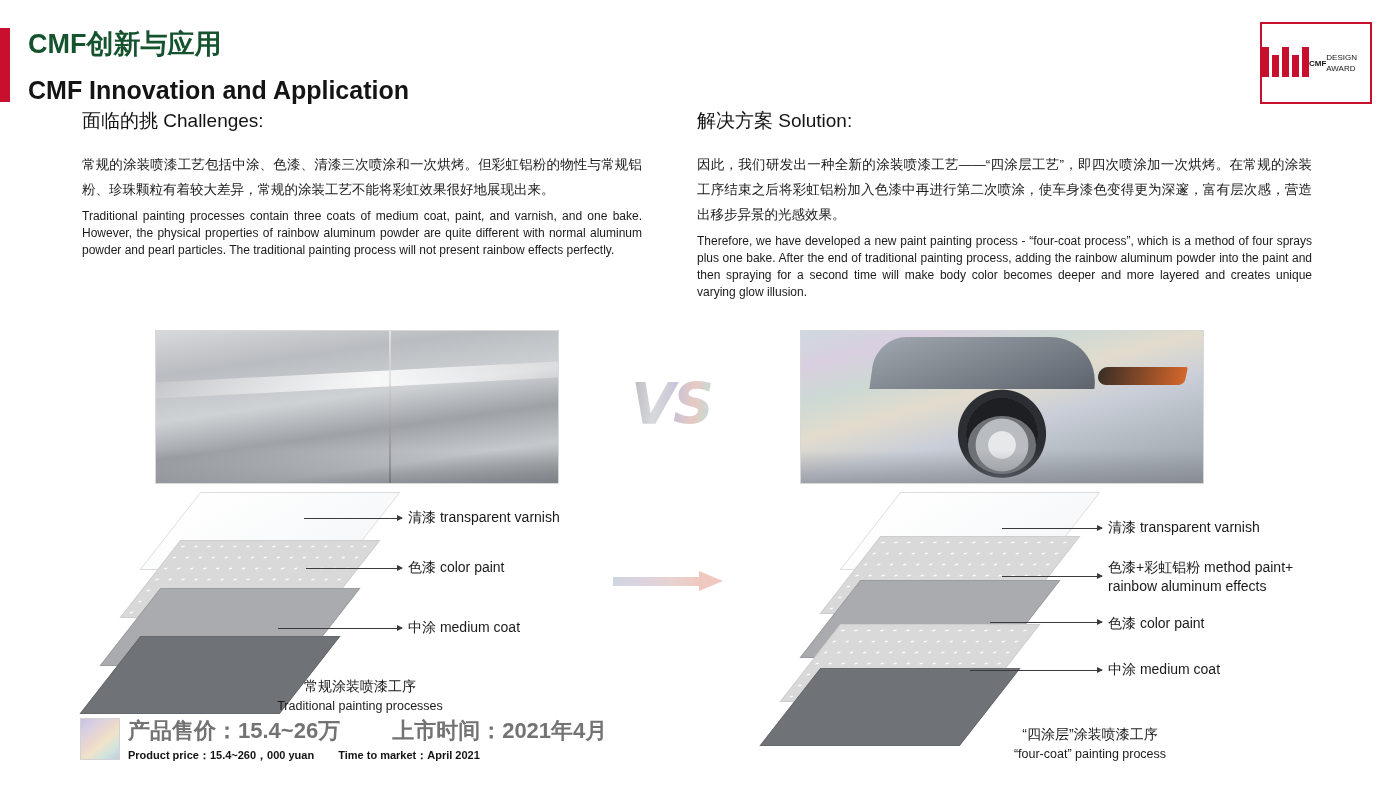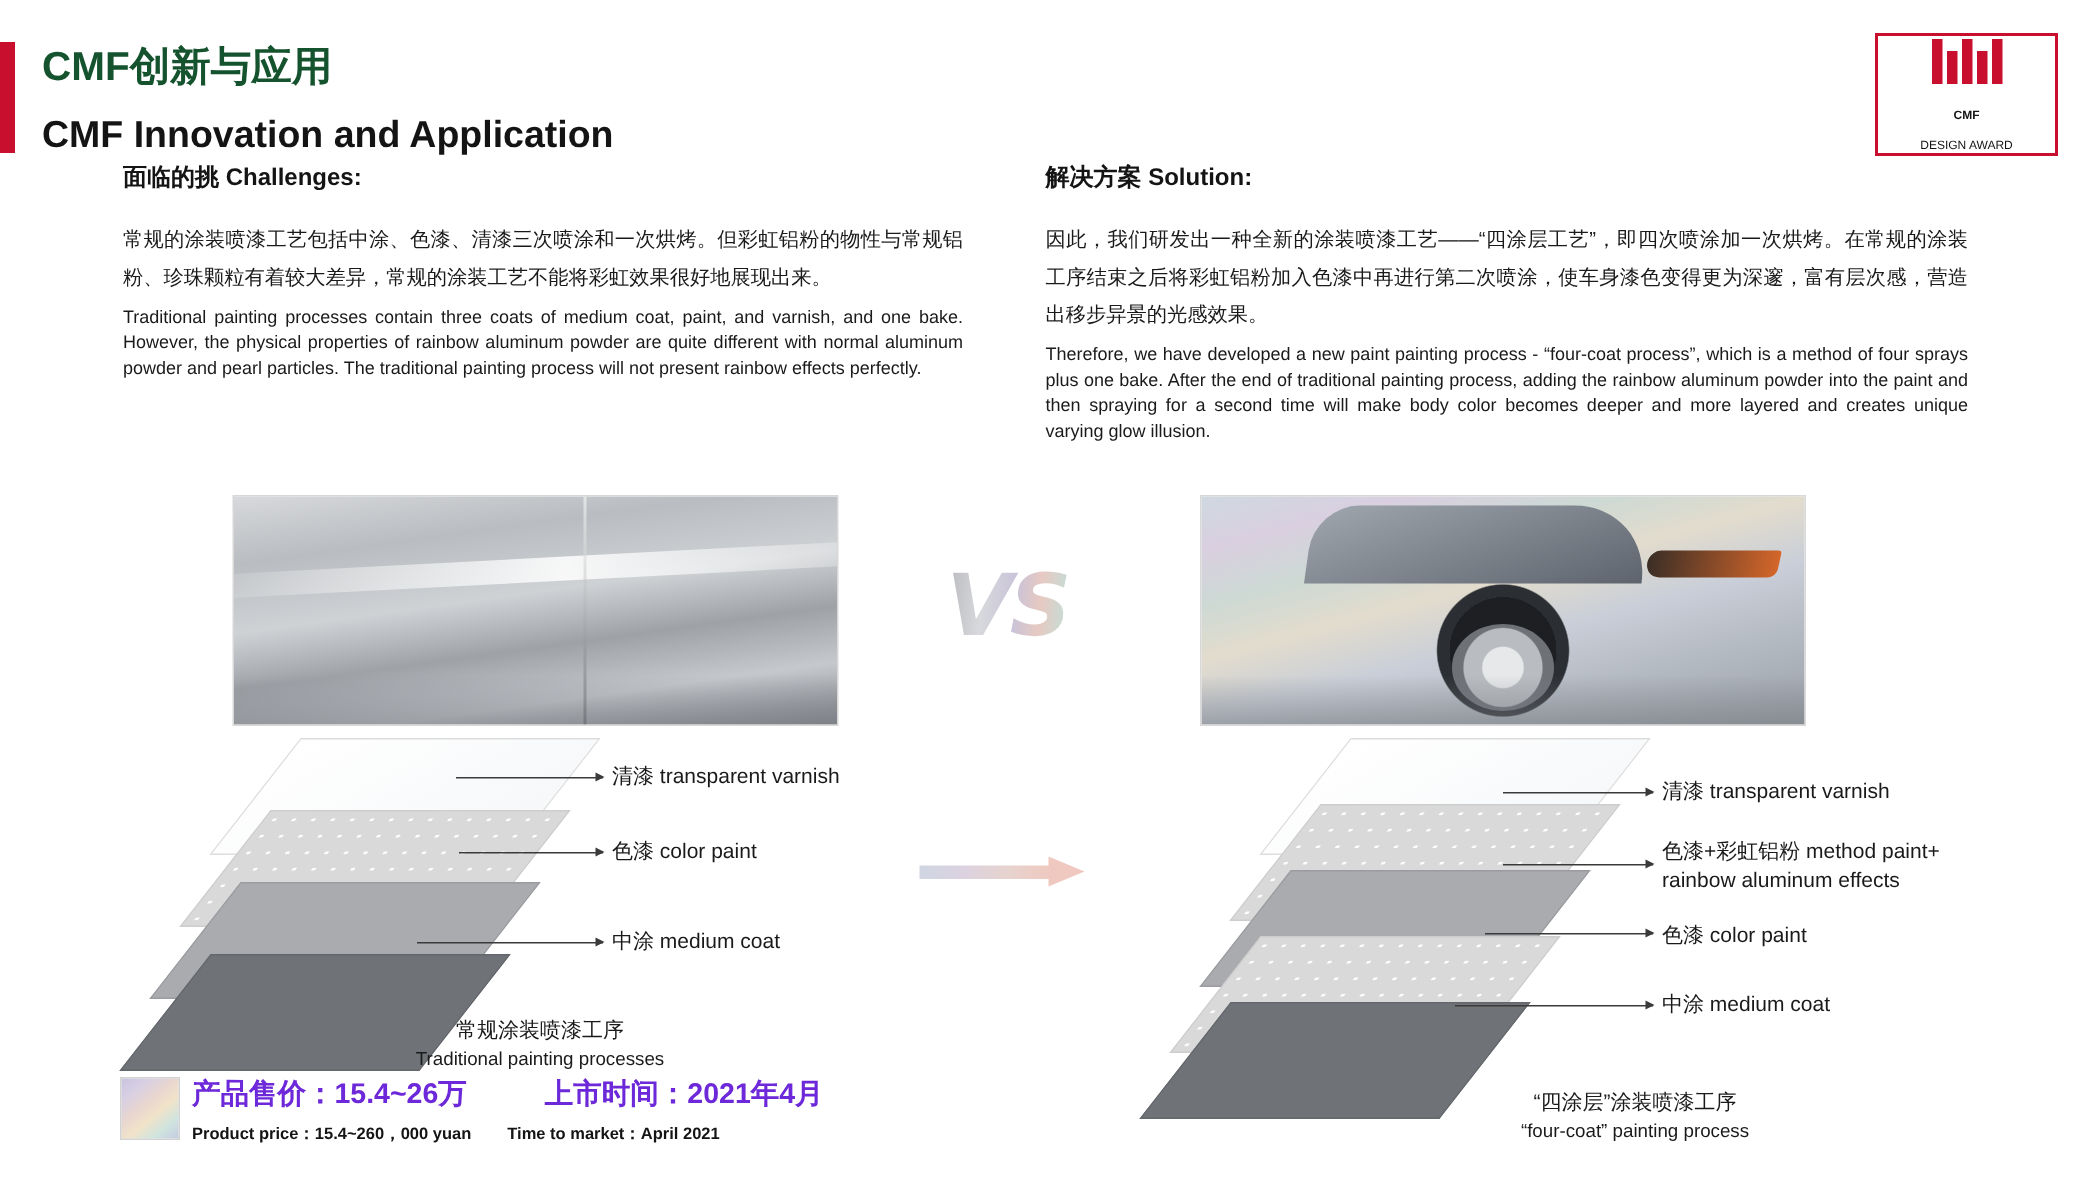--- a/index.html
+++ b/index.html
@@ -34,26 +34,26 @@
     left: 28px; top: 76px;
     font-size: 25px;
     font-weight: bold;
     color: #141414;
   }
 
   
   .logo-box {
     position: absolute;
     right: 28px; top: 22px;
-    width: 122px; height: 82px;
+    width: 112px; height: 82px;
     border: 2px solid #c8102e;
     display: flex;
-    flex-direction: column;
+    flex-direction: row;
     align-items: center;
-    justify-content: space-between;
+    justify-content: flex-end;
     background: #fff;
   }
   .logo-mark {
     display: flex;
     align-items: flex-end;
     gap: 3px;
     height: 32px;
     margin-bottom: 5px;
   }
   .logo-mark i { display: block; background: #c8102e; }
@@ -64,22 +64,22 @@
   .lm5 { width: 7px; height: 30px; }
   .logo-t1 { font-size: 8px; font-weight: bold; color: #141414; line-height: 11px; }
   .logo-t2 { font-size: 8px; font-weight: normal; color: #141414; line-height: 11px; }
 
   
   .col { position: absolute; top: 108px; }
   .col-left  { left: 82px;  width: 560px; }
   .col-right { left: 697px; width: 615px; }
 
   .sub-head {
-    font-size: 16px;
-    font-weight: bold;
+    font-size: 19px;
+    font-weight: normal;
     color: #141414;
     margin: 0 0 18px 0;
     letter-spacing: 0px;
   }
   .para-cn {
     font-size: 13.5px;
     line-height: 25px;
     color: #1a1a1a;
     text-align: justify;
     margin: 0 0 6px 0;
@@ -253,23 +253,23 @@
   .footer-swatch {
     position: absolute;
     left: 80px; top: 718px;
     width: 40px; height: 42px;
     background: linear-gradient(140deg,#c9c3e0 0%,#d7cfe4 20%,#e8d6cf 42%,#f1e3c9 60%,#cfe4de 80%,#c4cbe2 100%);
     border: 1px solid #d2d2d2;
   }
   .footer-line1 {
     position: absolute;
     left: 128px; top: 716px;
-    font-size: 19px;
-    font-weight: bold;
-    color: #6d28d9;
+    font-size: 22px;
+    font-weight: bold;
+    color: #737373;
   }
   .footer-line2 {
     position: absolute;
     left: 128px; top: 748px;
     font-size: 11px;
     font-weight: bold;
     color: #141414;
   }
   .f-gap { display: inline-block; width: 52px; }
   .f-gap2 { display: inline-block; width: 24px; }

